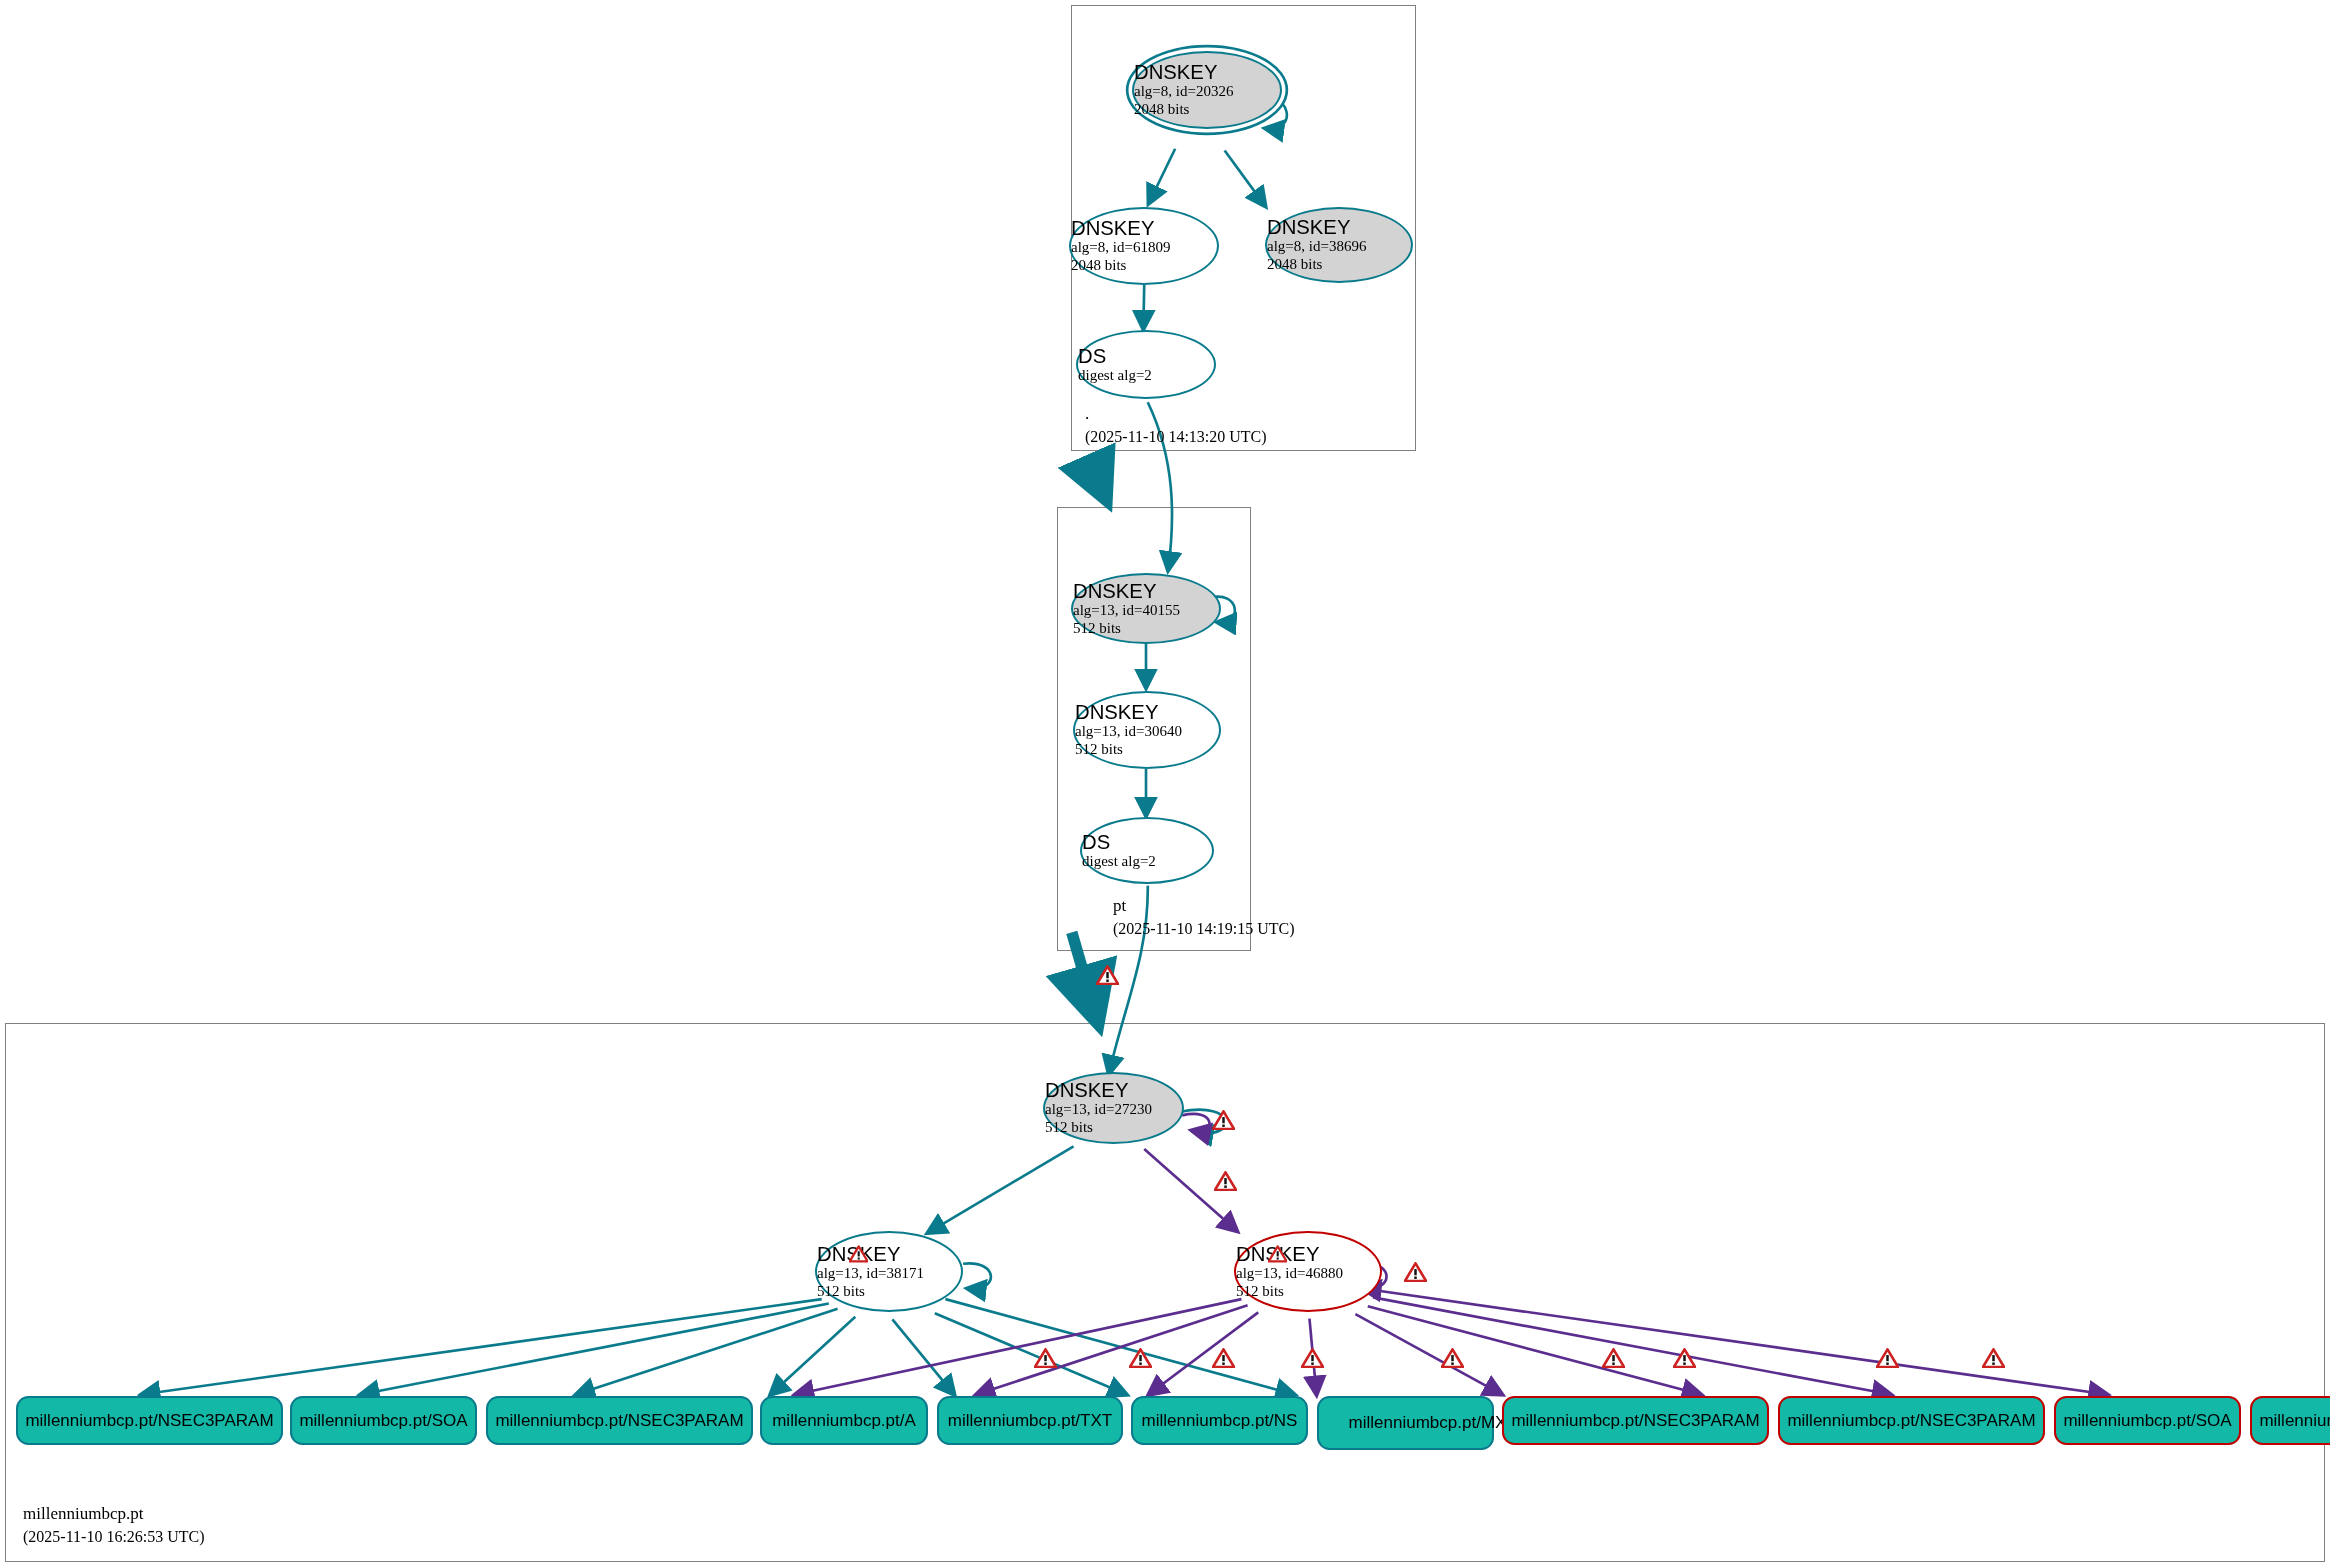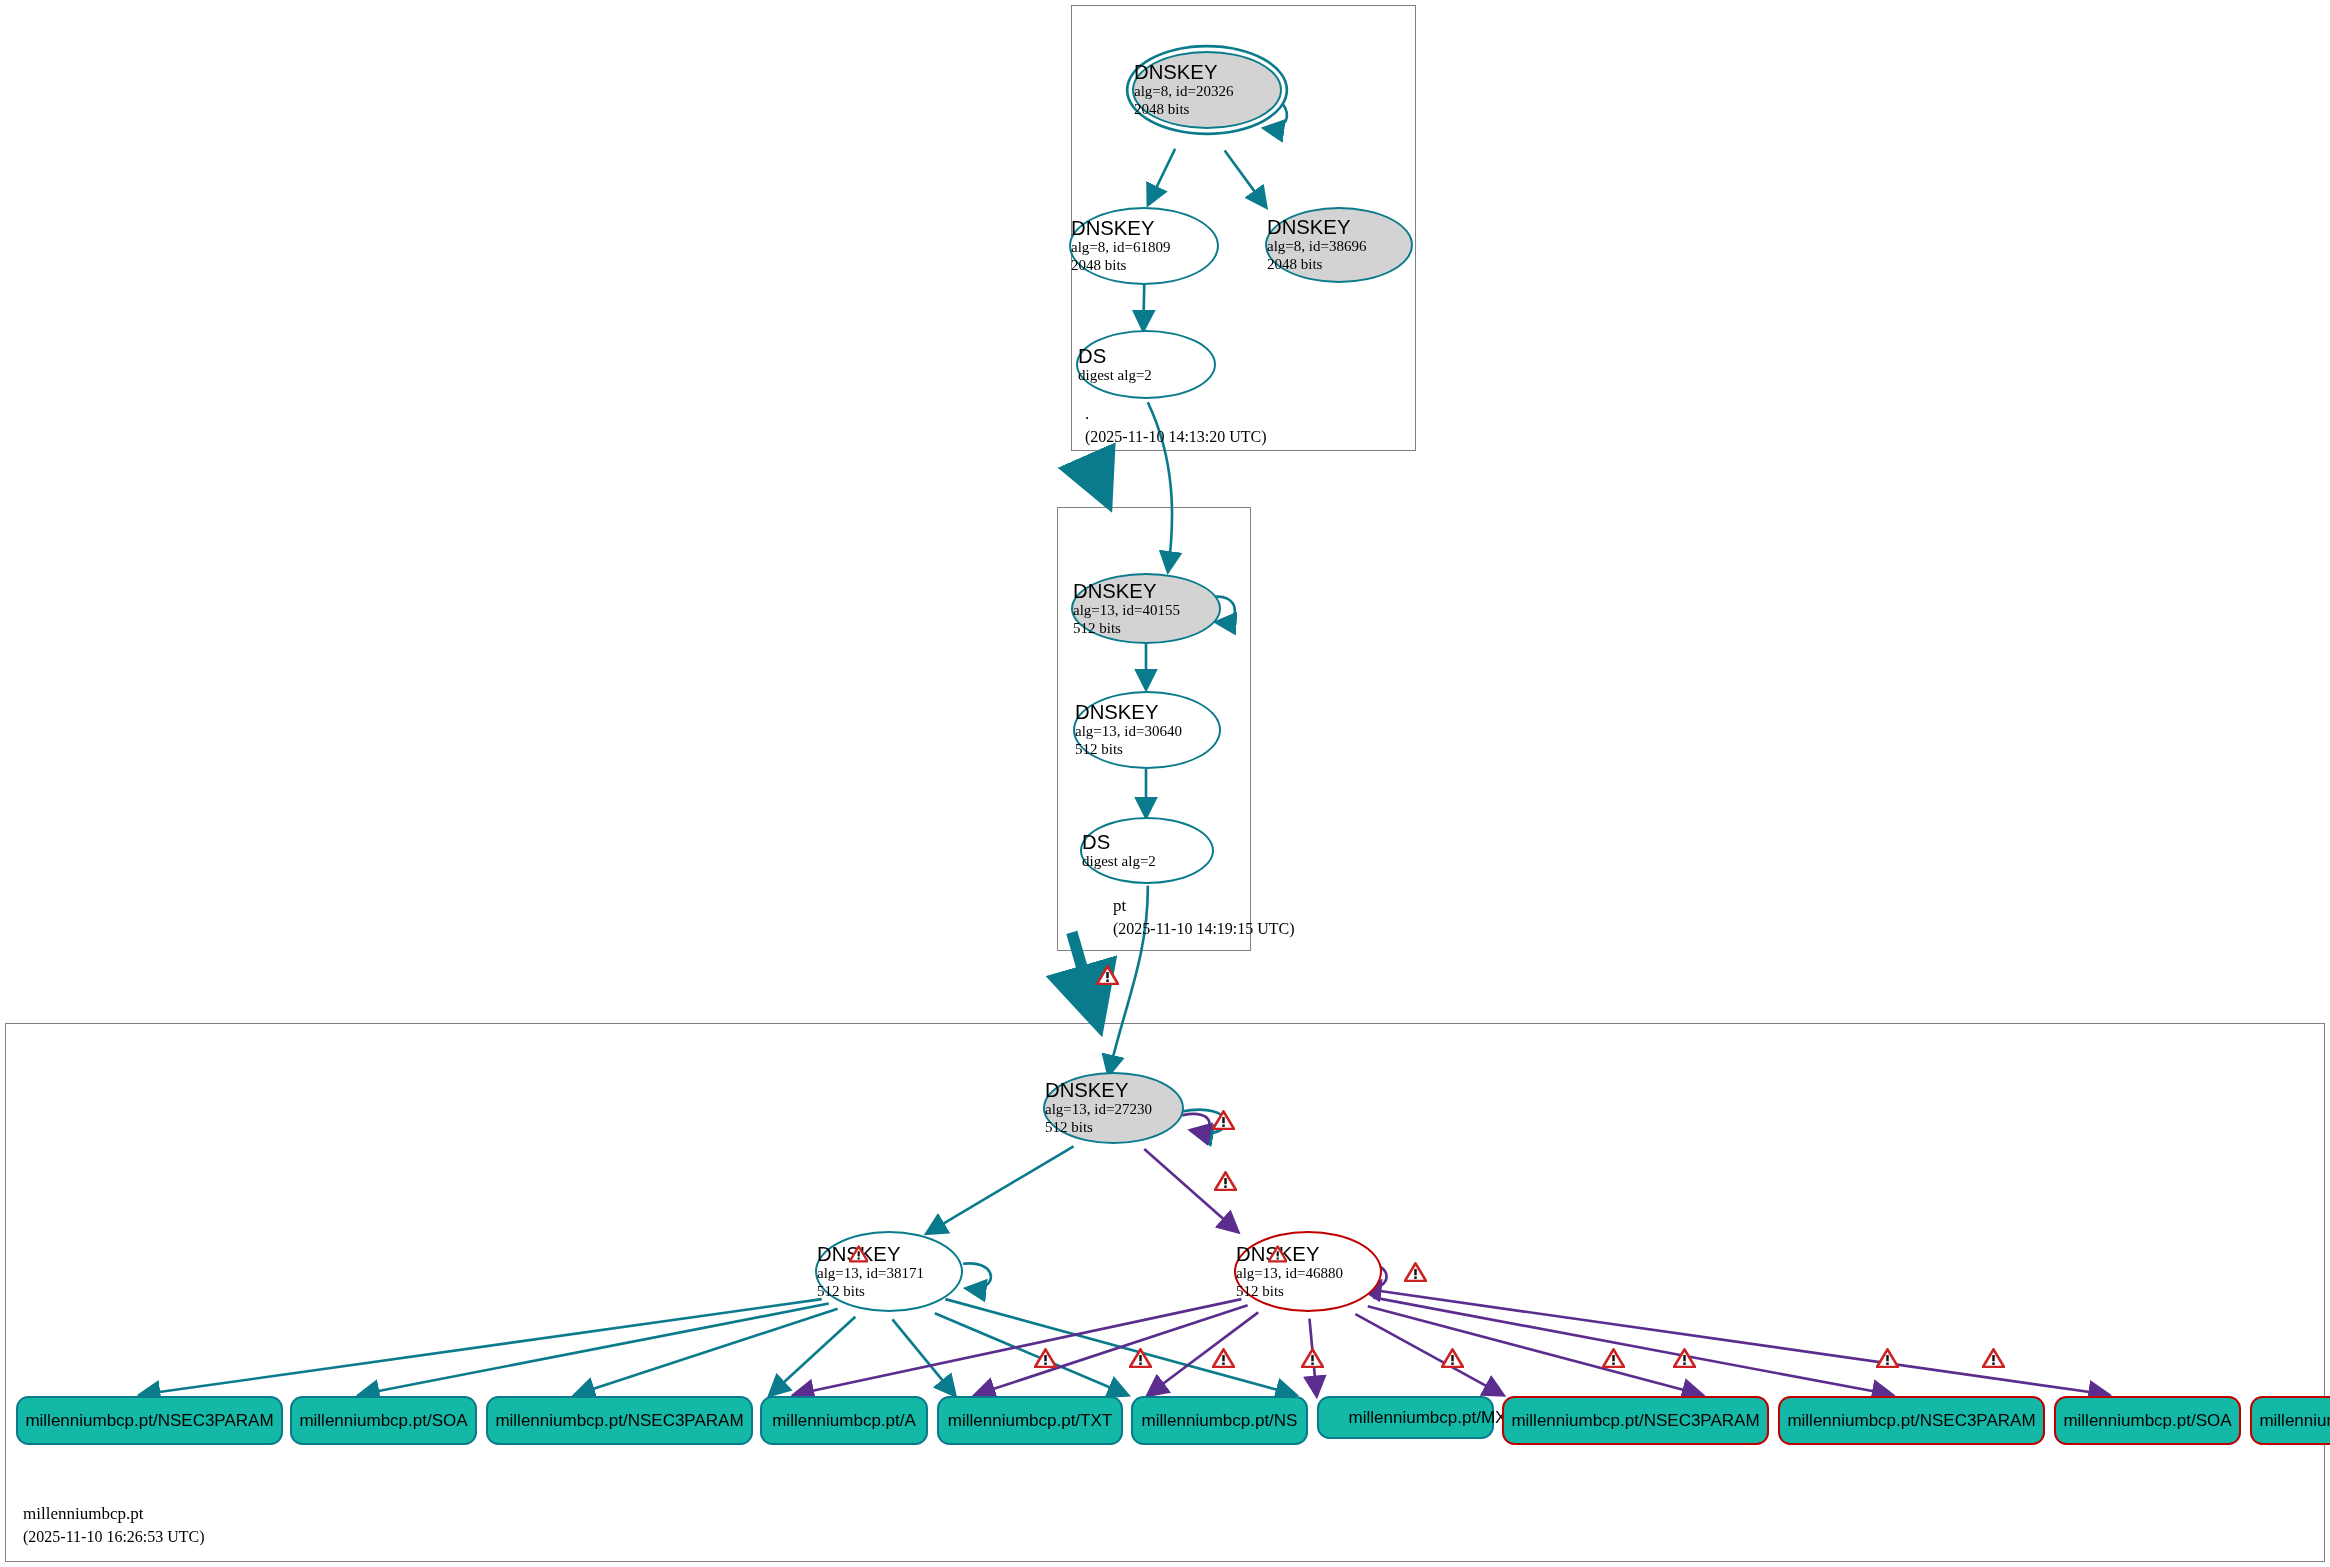--- a/index.html
+++ b/index.html
@@ -204,21 +204,21 @@
     </div>
   <div class="rrset" style="left:760px;top:1396px;width:168px;height:49px;">
       <span>millenniumbcp.pt/A</span>
     </div>
   <div class="rrset" style="left:937px;top:1396px;width:186px;height:49px;">
       <span>millenniumbcp.pt/TXT</span>
     </div>
   <div class="rrset" style="left:1131px;top:1396px;width:177px;height:49px;">
       <span>millenniumbcp.pt/NS</span>
     </div>
-  <div class="rrset" style="left:1317px;top:1396px;width:177px;height:43px;padding-left:44px;">
+  <div class="rrset" style="left:1317px;top:1396px;width:177px;height:54px;padding-left:44px;">
       <span>millenniumbcp.pt/MX</span>
     </div>
   <div class="rrset bad" style="left:1502px;top:1396px;width:267px;height:49px;">
       <span>millenniumbcp.pt/NSEC3PARAM</span>
     </div>
   <div class="rrset bad" style="left:1778px;top:1396px;width:267px;height:49px;">
       <span>millenniumbcp.pt/NSEC3PARAM</span>
     </div>
   <div class="rrset bad" style="left:2054px;top:1396px;width:187px;height:49px;">
       <span>millenniumbcp.pt/SOA</span>

